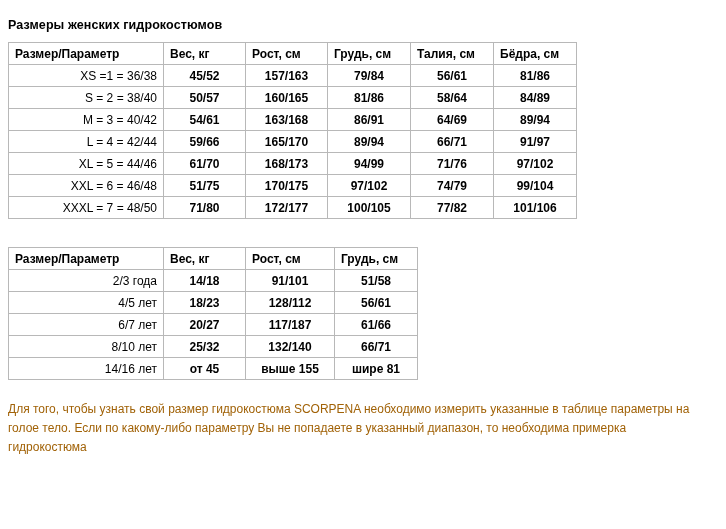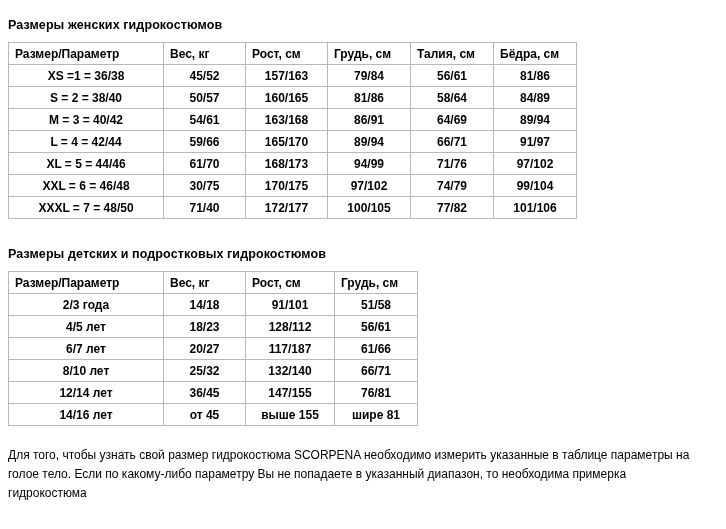--- a/index.html
+++ b/index.html
@@ -41,22 +41,22 @@
     font-size: 12px;
     vertical-align: middle;
     box-sizing: border-box;
   }
   table.size-table thead th {
     font-weight: bold;
     text-align: left;
     background: #ffffff;
   }
   table.size-table tbody td.rowhead {
-    font-weight: bold;
-    text-align: center;
+    font-weight: normal;
+    text-align: right;
     white-space: nowrap;
     margin-left: 40px;
   }
   table.size-table tbody td.val {
     text-align: center;
     font-weight: bold;
   }
   
   table#women-table { width: 568px; }
   table#women-table col.c0 { width: 155px; }
@@ -72,21 +72,21 @@
   table#kids-table col.c1 { width: 82px; }
   table#kids-table col.c2 { width: 89px; }
   table#kids-table col.c3 { width: 83px; }
 
   .gap-1 { height: 28px; }
   .gap-2 { height: 20px; }
 
   .footnote {
     font-size: 12px;
     line-height: 19px;
-    color: #000000;
+    color: #a16207;
     width: 700px;
     margin: 0;
   }
   .footnote p { margin: 0; }
 </style>
 </head>
 <body>
 
 <div class="page">
 
@@ -147,40 +147,39 @@
       <tr>
         <td class="rowhead">XL = 5 = 44/46</td>
         <td class="val">61/70</td>
         <td class="val">168/173</td>
         <td class="val">94/99</td>
         <td class="val">71/76</td>
         <td class="val">97/102</td>
       </tr>
       <tr>
         <td class="rowhead">XXL = 6 = 46/48</td>
-        <td class="val">30/75</td>
+        <td class="val">51/75</td>
         <td class="val">170/175</td>
         <td class="val">97/102</td>
         <td class="val">74/79</td>
         <td class="val">99/104</td>
       </tr>
       <tr>
         <td class="rowhead">XXXL = 7 = 48/50</td>
-        <td class="val">71/40</td>
+        <td class="val">71/80</td>
         <td class="val">172/177</td>
         <td class="val">100/105</td>
         <td class="val">77/82</td>
         <td class="val">101/106</td>
       </tr>
     </tbody>
   </table>
 
   <div class="gap-1"></div>
 
-  <h2 class="section-title">Размеры детских и подростковых гидрокостюмов</h2>
 
   <table class="size-table" id="kids-table">
     <colgroup>
       <col class="c0">
         <col class="c1">
         <col class="c2">
         <col class="c3">
     </colgroup>
     <thead>
       <tr>
@@ -209,26 +208,20 @@
         <td class="val">117/187</td>
         <td class="val">61/66</td>
       </tr>
       <tr>
         <td class="rowhead">8/10 лет</td>
         <td class="val">25/32</td>
         <td class="val">132/140</td>
         <td class="val">66/71</td>
       </tr>
       <tr>
-        <td class="rowhead">12/14 лет</td>
-        <td class="val">36/45</td>
-        <td class="val">147/155</td>
-        <td class="val">76/81</td>
-      </tr>
-      <tr>
         <td class="rowhead">14/16 лет</td>
         <td class="val">от 45</td>
         <td class="val">выше 155</td>
         <td class="val">шире 81</td>
       </tr>
     </tbody>
   </table>
 
   <div class="gap-2"></div>
 

